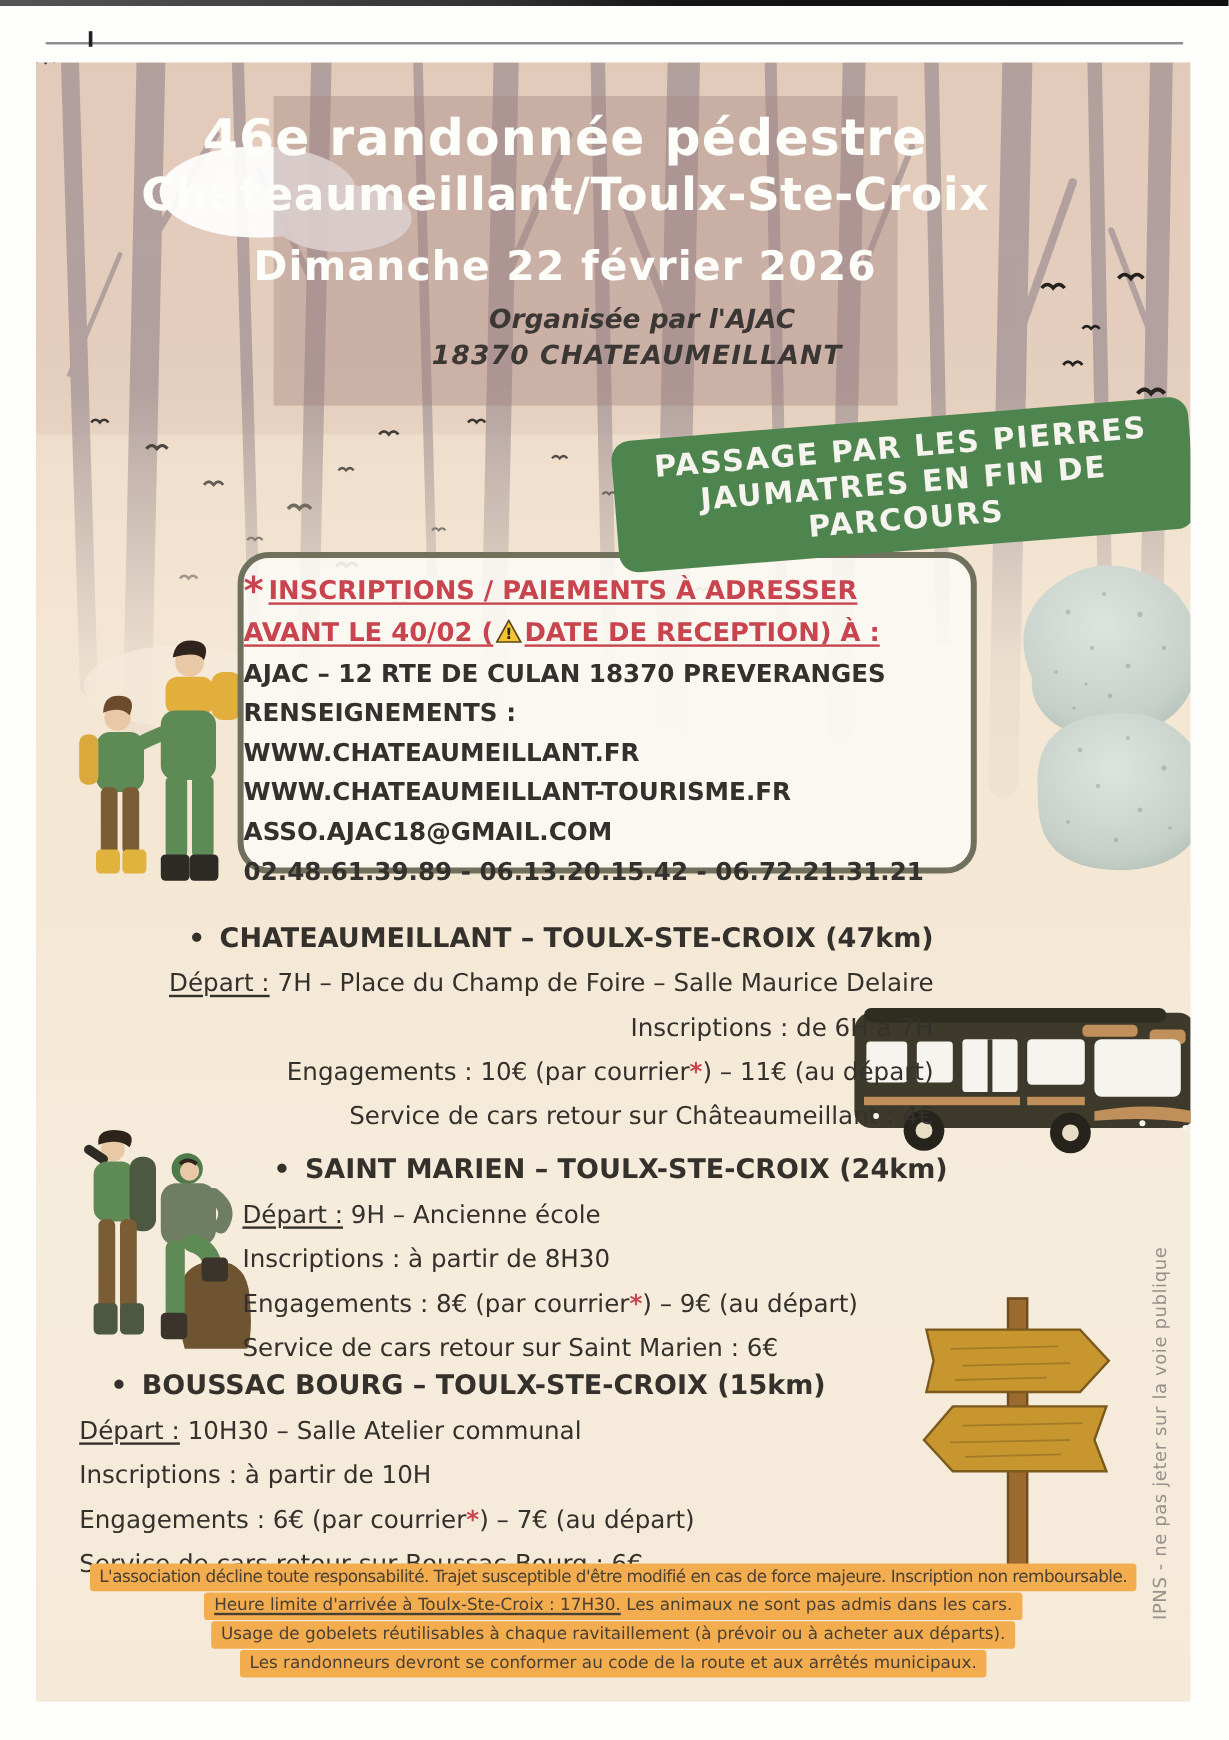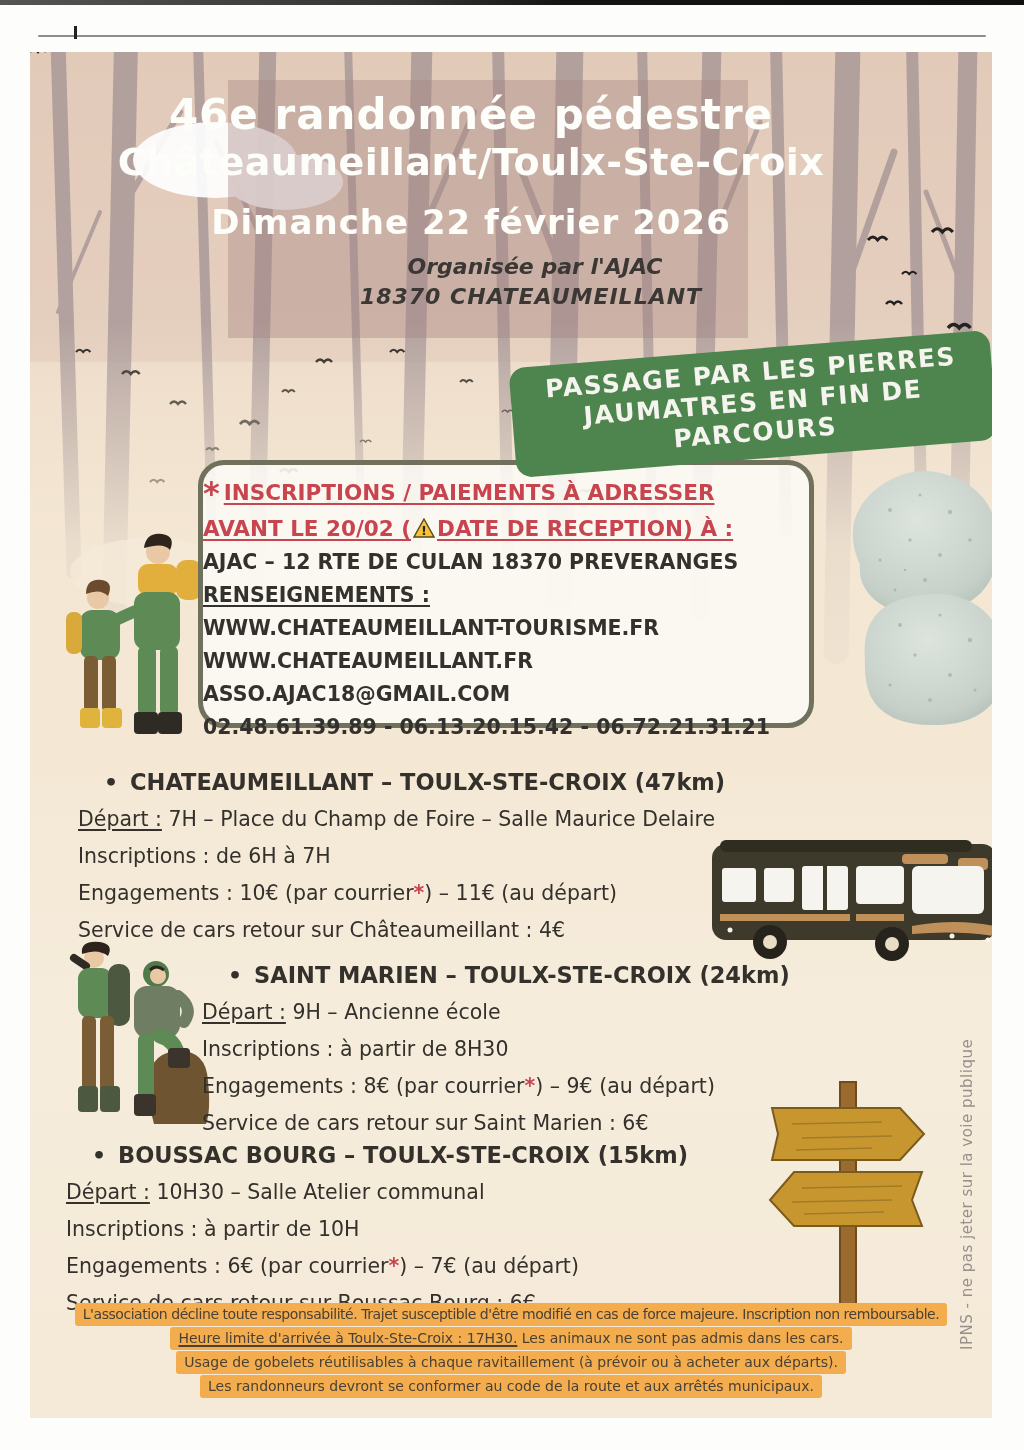--- a/index.html
+++ b/index.html
@@ -28,21 +28,21 @@
   .banner { position:absolute; left:482px; top:297px; width:482px; padding:9px 4px 11px 4px; background:#4e854e;
             border-radius:16px; transform:rotate(-4.6deg); transform-origin:center; text-align:center; z-index:4; }
   .banner div { color:#f6f4ee; font-weight:bold; font-size:25px; line-height:30px; letter-spacing:1.5px; }
 
   .info-box { position:absolute; left:168px; top:408px; width:616px; height:268px; border:5px solid #70715c; border-radius:26px;
               background:rgba(253,251,248,0.82); z-index:3; text-align:left; padding-top:10px; }
   .box-red { color:#c8454f; font-weight:bold; font-size:21.5px; line-height:35px; text-decoration:underline; text-decoration-thickness:2px; text-underline-offset:3px; }
   .box-star { color:#c8454f; font-weight:bold; font-size:32px; vertical-align:-4px; text-decoration:none; display:inline-block; margin-right:4px; }
   .warn-icon { display:inline-block; vertical-align:-2px; margin:0 2px; }
   .box-dark { color:#33312d; font-weight:bold; font-size:20.5px; line-height:33px; }
-  .box-u { text-decoration:underline; text-decoration-thickness:2px; text-underline-offset:3px; }
+  .box-u { text-decoration-thickness:2px; text-underline-offset:3px; }
 
   .route { position:absolute; z-index:3; color:#34312c; font-size:20.5px; font-weight:500; line-height:37px; white-space:nowrap; }
   .route .r-title { font-weight:bold; font-size:22.5px; }
   .route .r-bullet { font-size:22px; margin-right:12px; }
   .r1 .r-title, .r3 .r-title { margin-left:26px; }
   .r2 .r-title { margin-left:26px; }
   .dep-label { font-weight:normal; text-decoration:underline; text-decoration-thickness:2px; text-underline-offset:3px; }
   .star-red { color:#c8454f; font-weight:bold; }
 
   .side-note { position:absolute; left:928px; top:938px; height:360px; z-index:3; writing-mode:vertical-rl; transform:rotate(180deg);
@@ -178,29 +178,29 @@
           <circle cx="155" cy="240" r="1.5"></circle>
           <circle cx="85" cy="120" r="1.3"></circle>
       </g>
     </svg>
 
     <div class="info-box">
       <div class="box-red">
         <span class="box-star">*</span><span>INSCRIPTIONS / PAIEMENTS À ADRESSER</span>
       </div>
       <div class="box-red">
-        <span>AVANT LE 20/02 (</span><svg class="warn-icon" width="22" height="20" viewBox="0 0 22 20">
+        <span>AVANT LE 40/02 (</span><svg class="warn-icon" width="22" height="20" viewBox="0 0 22 20">
             <polygon points="11,1 21,19 1,19" fill="#f6c236" stroke="#5a4a16" stroke-width="1.4"></polygon>
             <text x="11" y="16.5" text-anchor="middle" font-size="13" font-weight="bold" fill="#2a2520">!</text>
           </svg><span>DATE DE RECEPTION) À :</span>
       </div>
       <div class="box-dark">AJAC – 12 RTE DE CULAN 18370 PREVERANGES</div>
       <div class="box-dark box-u">RENSEIGNEMENTS :</div>
+      <div class="box-dark">WWW.CHATEAUMEILLANT.FR</div>
       <div class="box-dark">WWW.CHATEAUMEILLANT-TOURISME.FR</div>
-      <div class="box-dark">WWW.CHATEAUMEILLANT.FR</div>
       <div class="box-dark">ASSO.AJAC18@GMAIL.COM</div>
       <div class="box-dark">02.48.61.39.89 - 06.13.20.15.42 - 06.72.21.31.21</div>
     </div>
 
     <svg class="abs" style="left:16px;top:468px;z-index:2" width="180" height="228" viewBox="0 0 180 228">
       <circle cx="112" cy="32" r="12" fill="#e9c9a5"></circle>
       <path d="M98 28 Q100 12 116 14 Q130 16 124 30 Q118 22 98 28 Z" fill="#2f241c"></path>
       <rect x="92" y="44" width="40" height="32" rx="10" fill="#e2ae3c"></rect>
       <rect x="88" y="72" width="46" height="58" rx="12" fill="#5d8a55"></rect>
       <rect x="130" y="40" width="26" height="40" rx="10" fill="#e2ae3c"></rect>
@@ -212,21 +212,21 @@
       <path d="M40 74 Q40 58 56 60 Q68 62 62 76 Q54 68 40 74 Z" fill="#6b4a2e"></path>
       <rect x="34" y="90" width="40" height="50" rx="12" fill="#5d8a55"></rect>
       <rect x="20" y="92" width="16" height="42" rx="7" fill="#d9a93c"></rect>
       <path d="M70 100 Q86 92 98 88" stroke="#5d8a55" stroke-width="12" fill="none" stroke-linecap="round"></path>
       <rect x="38" y="136" width="14" height="56" rx="5" fill="#7a5c35"></rect>
       <rect x="56" y="136" width="14" height="56" rx="5" fill="#7a5c35"></rect>
       <rect x="34" y="188" width="20" height="20" rx="4" fill="#e0b33c"></rect>
       <rect x="56" y="188" width="20" height="20" rx="4" fill="#e0b33c"></rect>
     </svg>
 
-    <div class="route r1" style="left:48px; top:712px; width:720px;">
+    <div class="route r1" style="left:28px; top:712px; width:720px;text-align:right;">
       <div class="r-title"><span class="r-bullet">•</span><span>CHATEAUMEILLANT – TOULX-STE-CROIX (47km)</span></div>
       <div><span class="dep-label">Départ :</span><span> 7H – Place du Champ de Foire – Salle Maurice Delaire</span></div>
       <div>Inscriptions : de 6H à 7H</div>
       <div><span>Engagements : 10€ (par courrier</span><span class="star-red">*</span><span>) – 11€ (au départ)</span></div>
       <div>Service de cars retour sur Châteaumeillant : 4€</div>
     </div>
 
     <svg class="abs" style="left:676px;top:778px;z-index:2" width="296" height="140" viewBox="0 0 296 140">
       <rect x="6" y="14" width="284" height="96" rx="14" fill="#3e3a2b"></rect>
       <rect x="14" y="10" width="252" height="12" rx="6" fill="#2f2c20"></rect>

